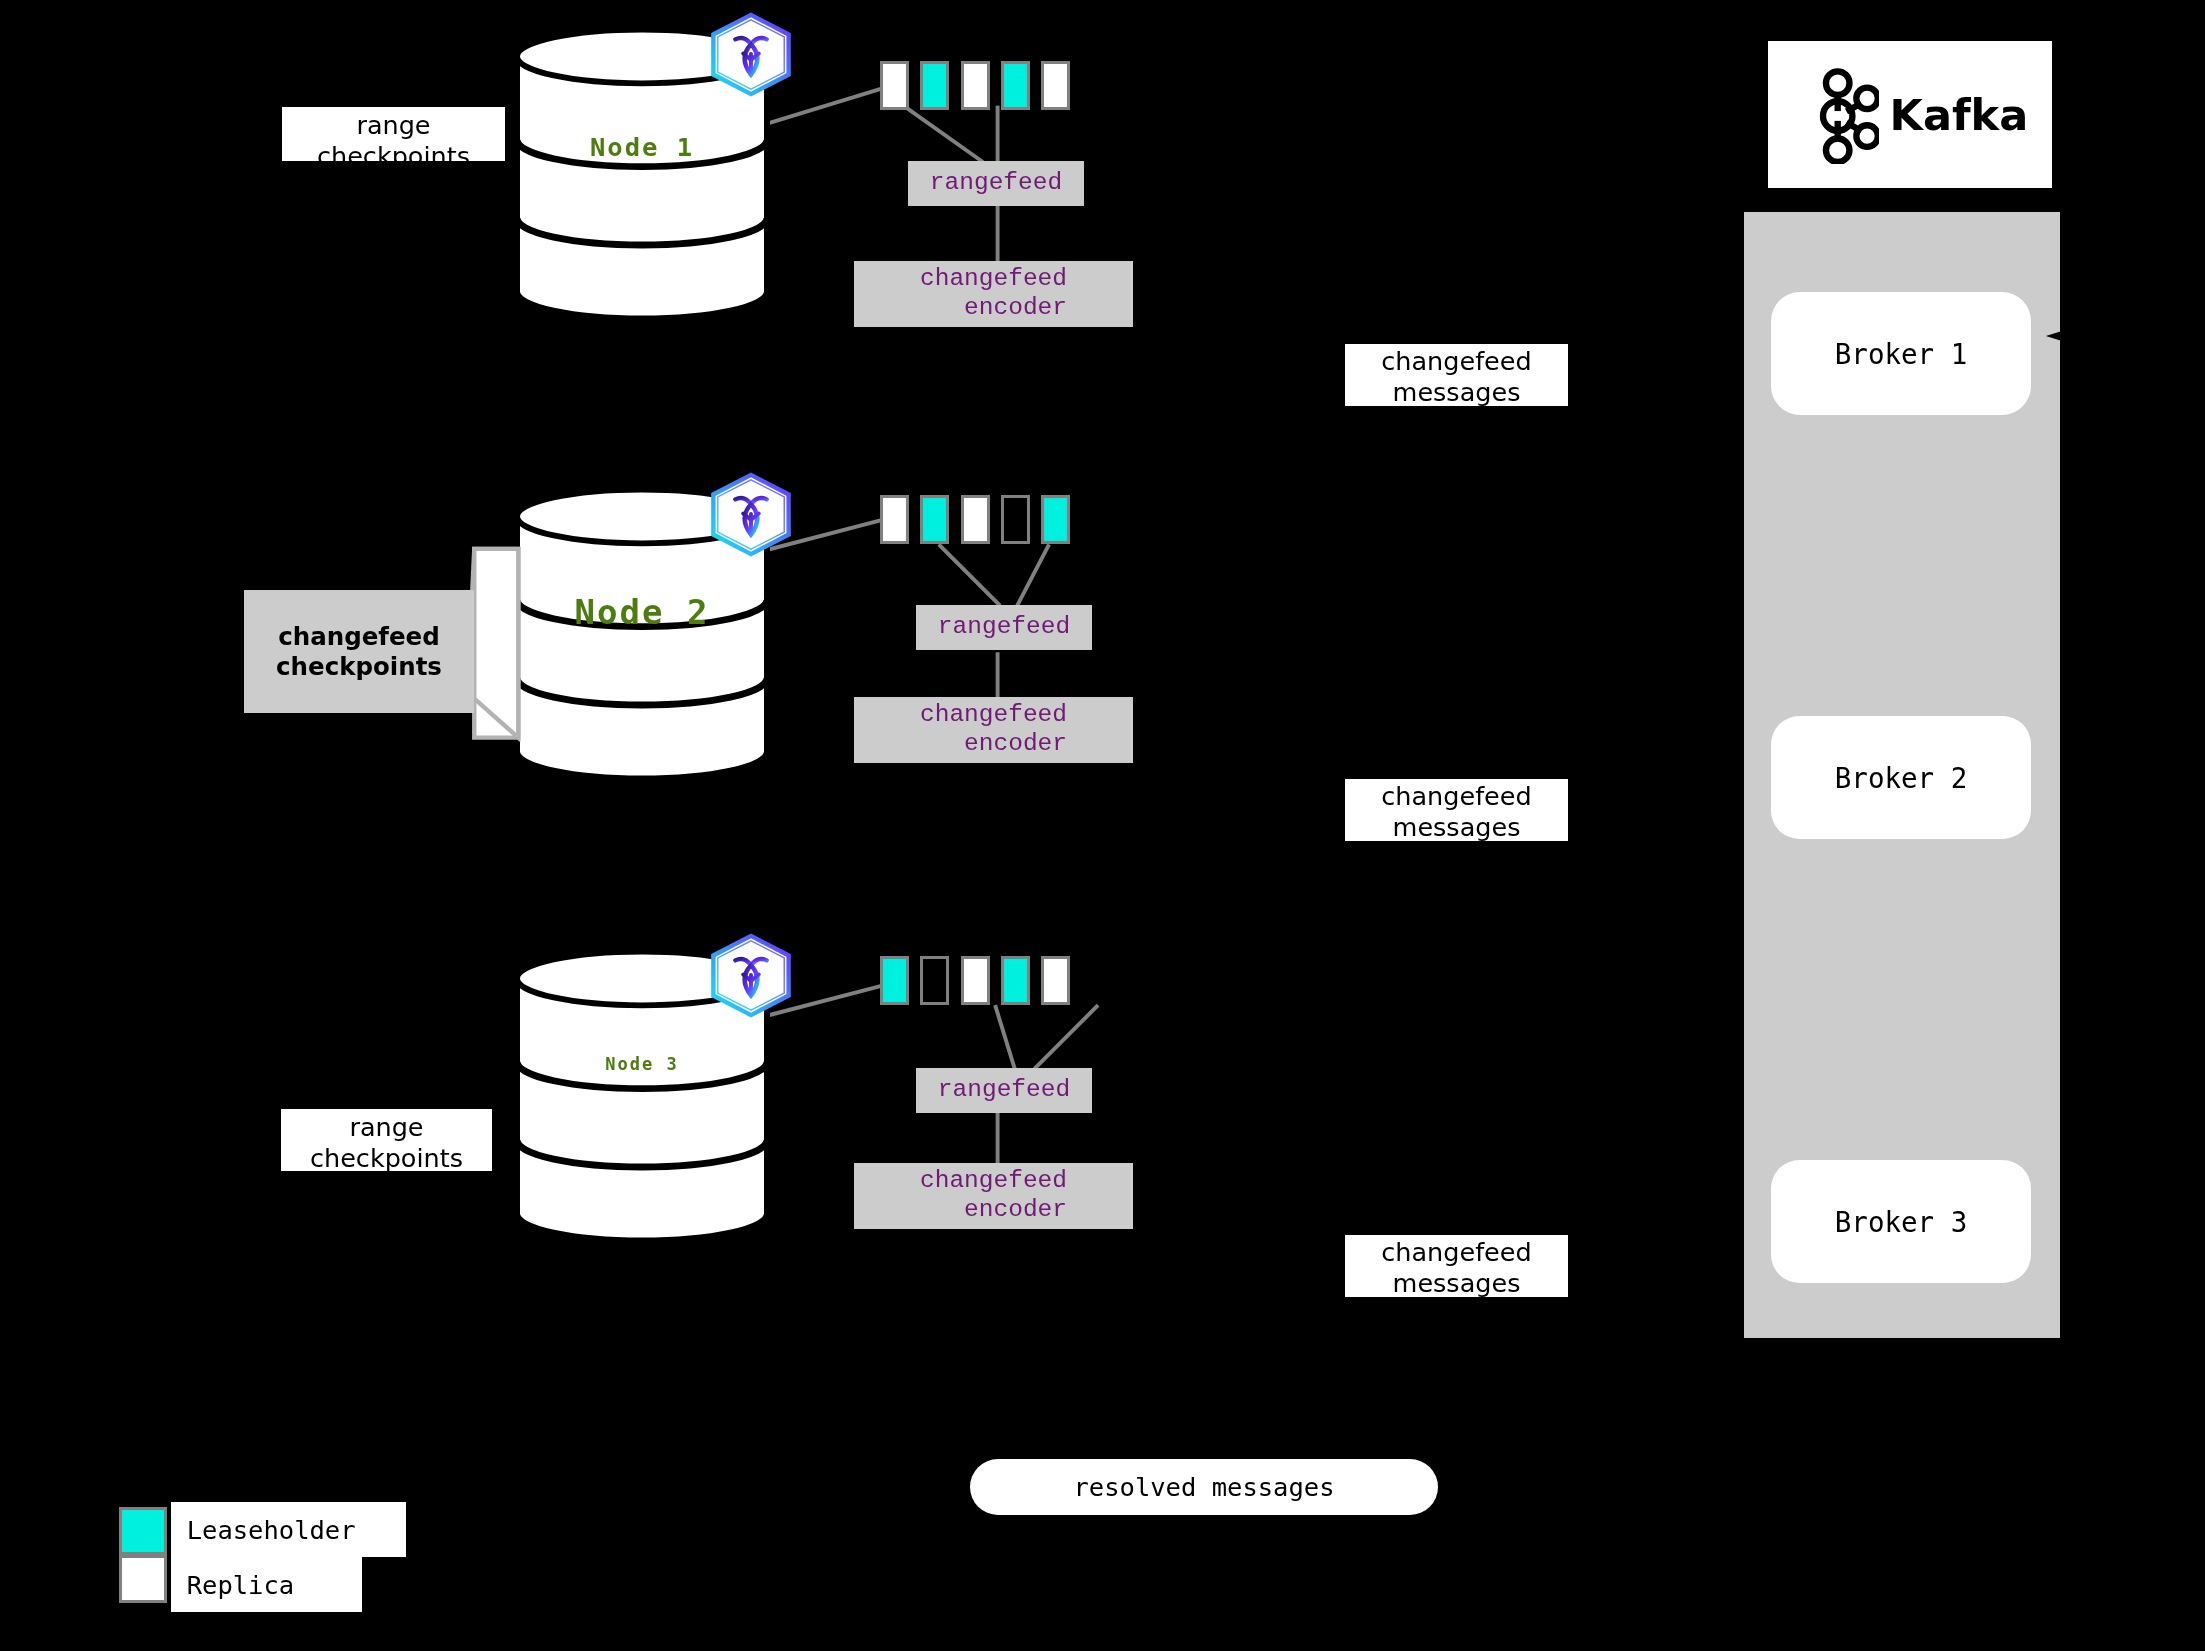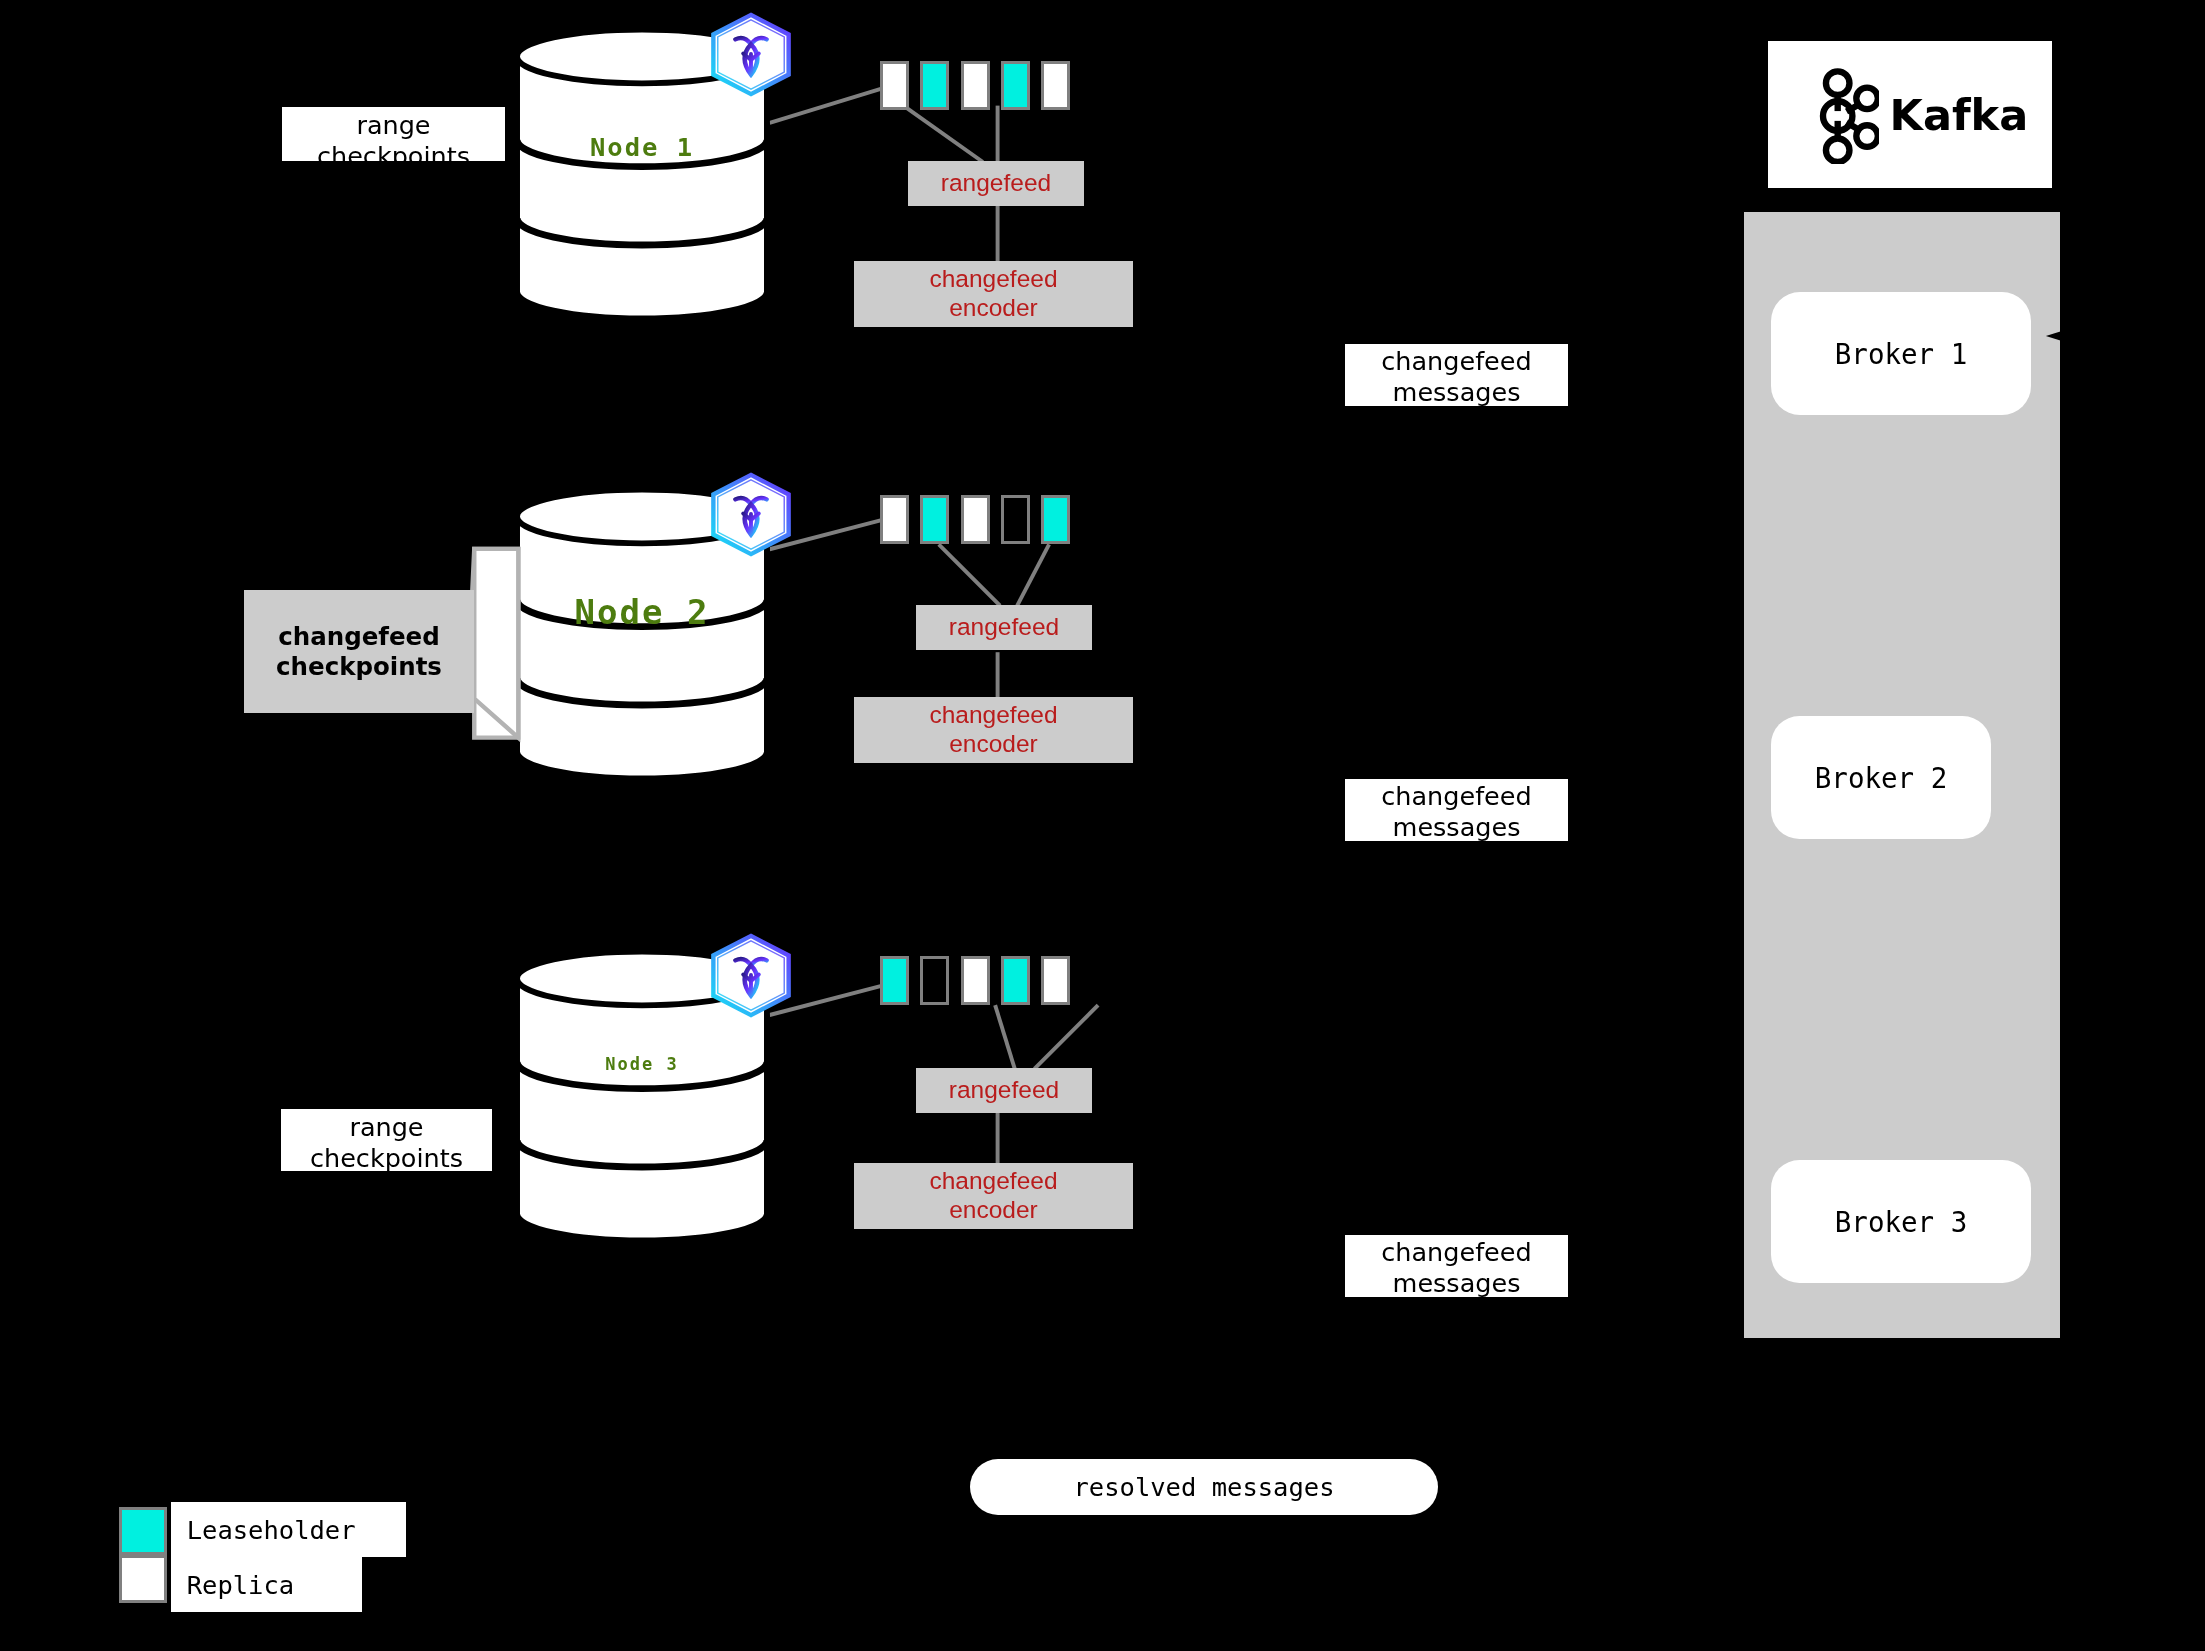--- a/index.html
+++ b/index.html
@@ -23,24 +23,24 @@
   .range-row{position:absolute;display:flex;}
   .range-box{
     box-sizing:border-box;
     border:3.4px solid #808080;
     background:#ffffff;
   }
   .range-box.lease{background:#00F0E0;}
   .range-box.empty{background:transparent;}
   
   .gbox{
-    position:absolute;background:#CCCCCC;color:#b91c1c;
+    position:absolute;background:#CCCCCC;color:#701a75;
     display:flex;align-items:center;justify-content:center;
-    text-align:center;line-height:1.18;
-    font-family:Liberation Sans, sans-serif;
+    text-align:right;line-height:1.18;
+    font-family:Liberation Mono, monospace;
   }
   
   .wlabel{
     position:absolute;background:#ffffff;color:#000;
     display:flex;align-items:flex-start;justify-content:center;
     text-align:center;line-height:1.22;overflow:hidden;
     font-family:"DejaVu Sans", sans-serif;
   }
   
   .coord-wrap{position:absolute;}
@@ -286,20 +286,20 @@
       <circle cx="104" cy="143" r="22"></circle>
     </g>
   </svg>
   <span class="kafka-word" style="font-size:43px;">Kafka</span>
 </div>
 <div class="kafka-panel" style="left:1744px;top:212px;width:316px;height:1126px;"></div>
 <svg class="abs" style="left:2040px;top:314px;" width="44" height="44" viewBox="0 0 90 90">
   <polygon points="48,34 12,45 48,56" fill="#000"></polygon>
 </svg>
 <div class="broker" style="left:1771px;top:292px;width:260px;height:123px;font-size:27.5px;border-radius:29px;">Broker 1</div>
-<div class="broker" style="left:1771px;top:716px;width:220px;height:123px;font-size:27.5px;">Broker 2</div>
+<div class="broker" style="left:1771px;top:716px;width:260px;height:123px;font-size:27.5px;">Broker 2</div>
 <div class="broker" style="left:1771px;top:1160px;width:260px;height:123px;font-size:27.5px;">Broker 3</div>
 
 <div class="legend-sw" style="left:119px;top:1507px;width:48px;height:48px;background:#00F0E0;"></div>
 <div class="legend-txt" style="left:171px;top:1502px;width:235px;height:55px;font-size:25.5px;padding-left:15.7px;box-sizing:border-box;">Leaseholder</div>
 <div class="legend-sw" style="left:119px;top:1555px;width:48px;height:48px;background:#FFFFFF;"></div>
 <div class="legend-txt" style="left:171px;top:1557px;width:191px;height:55px;font-size:25.5px;padding-left:15.7px;box-sizing:border-box;">Replica</div>
 
 
 </body></html>

